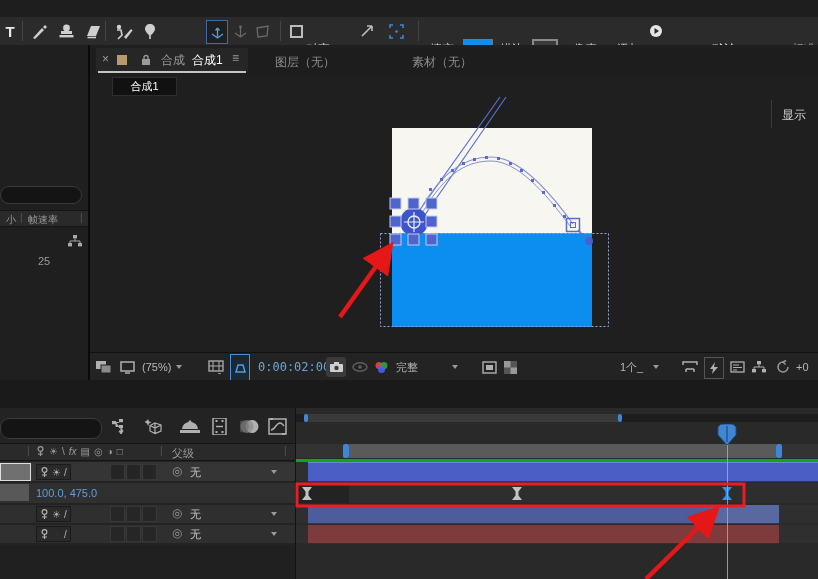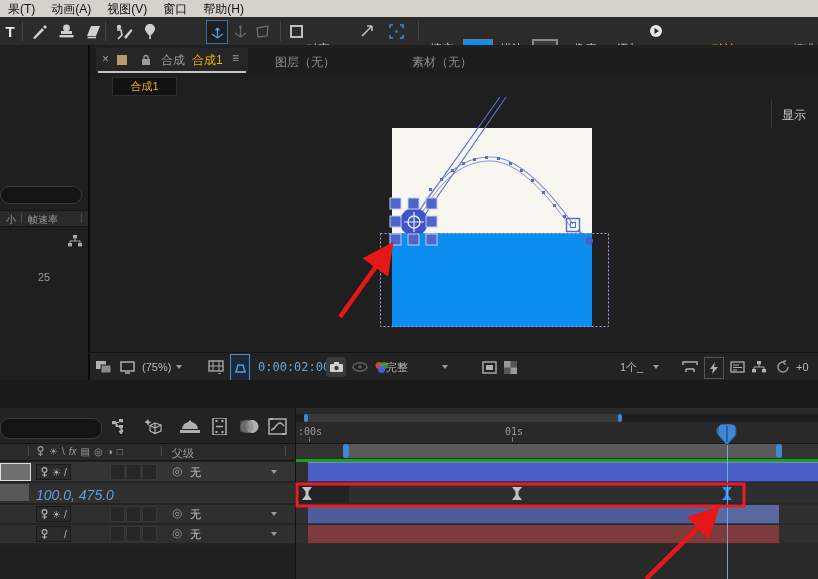--- a/index.html
+++ b/index.html
@@ -8,21 +8,21 @@
   .abs{position:absolute;}
   .txt{white-space:nowrap;}
   
   .menubar{left:0;top:0;width:818px;height:17px;background:#d6d2cb;border-bottom:1px solid #8f8c84;
            display:flex;align-items:center;color:#111;}
   .menu-item{padding:0 8px;font-size:12px;line-height:16px;cursor:default;}
   
   .toolbar{left:0;top:17px;width:818px;height:28px;background:#2b2b2b;border-bottom:1px solid #0c0c0c;}
   .tool{position:absolute;top:3px;height:22px;display:flex;align-items:center;justify-content:center;color:#cfcfcf;}
   .sep{position:absolute;top:4px;width:1px;height:20px;background:#444;}
-  .blue{color:#eab308;}
+  .blue{color:#ffffff;}
   .chev{display:inline-block;width:0;height:0;border-left:3px solid transparent;border-right:3px solid transparent;border-top:4px solid #9a9a9a;margin-left:5px;}
   .swatch-fill{width:28px;height:16px;background:#0d8ff2;border:1px solid #777;}
   .swatch-stroke{width:22px;height:15px;background:#3a3a3a;border:2px solid #8a8a8a;position:relative;overflow:hidden;}
   .swatch-stroke:after{content:"";position:absolute;left:-3px;top:12px;width:34px;height:2px;background:#c22;transform:rotate(-28deg);}
   
   .project{left:0;top:45px;width:88px;height:335px;background:#1f1f1f;}
   .pdivider{left:88px;top:45px;width:2px;height:335px;background:#0a0a0a;}
   .viewer{left:90px;top:45px;width:728px;height:335px;background:#1f1f1f;}
   .tabbar{position:absolute;left:0;top:3px;width:728px;height:27px;background:#1d1d1d;}
   .searchbox{background:#141414;border:1px solid #3b3b3b;border-radius:9px;}
@@ -43,27 +43,20 @@
   .rowbar{position:absolute;height:18px;border-bottom:1px solid rgba(0,0,0,.4);}
   .ticklbl{position:absolute;top:4px;color:#9b9b9b;font-size:10px;font-family:"DejaVu Sans Mono",monospace;}
   .mono{font-family:"DejaVu Sans Mono",monospace;}
   svg{display:block;}
 </style>
 </head>
 <body>
 
 <div class="app">
 
-  <div class="abs menubar">
-    <span class="menu-item">果(T)</span>
-    <span class="menu-item">动画(A)</span>
-    <span class="menu-item">视图(V)</span>
-    <span class="menu-item">窗口</span>
-    <span class="menu-item">帮助(H)</span>
-  </div>
 
   <div class="abs toolbar">
     <div class="tool" style="left:1px;width:18px;font-weight:bold;font-size:15px;color:#e8e8e8;">T</div>
     <div class="sep" style="left:22px;"></div>
     <div class="tool" style="left:28px;width:22px;">
       <svg width="17" height="17" viewBox="0 0 17 17">
           <path d="M2,15 L11,5 L13,7 L4,16 Z M12,4 L14,2 L16,4 L14,6 Z" fill="#cfcfcf"></path>
         </svg>
     </div>
     <div class="tool" style="left:55px;width:22px;">
@@ -154,21 +147,21 @@
       <span class="abs" style="left:80px;top:1px;color:#555;">|</span>
     </div>
     <div class="abs" style="left:68px;top:190px;">
       <svg width="14" height="12" viewBox="0 0 14 12">
           <rect x="5" y="0" width="4" height="3.4" fill="#a8a8a8"></rect>
           <rect x="0" y="8" width="4" height="3.4" fill="#a8a8a8"></rect>
           <rect x="10" y="8" width="4" height="3.4" fill="#a8a8a8"></rect>
           <path d="M7,3.4 V6 M2,8 V6 H12 V8" stroke="#a8a8a8" fill="none"></path>
         </svg>
     </div>
-    <span class="abs txt" style="left:38px;top:210px;color:#9a9a9a;font-size:11px;margin-top:16px;">25</span>
+    <span class="abs txt" style="left:38px;top:210px;color:#9a9a9a;font-size:11px;">25</span>
   </div>
   <div class="abs pdivider"></div>
 
   <div class="abs viewer">
     <div class="tabbar">
       <div class="abs" style="left:6px;top:0;width:152px;height:24px;background:#262626;">
         <span class="abs txt" style="left:6px;top:4px;color:#9a9a9a;">×</span>
         <div class="abs" style="left:21px;top:7px;width:10px;height:10px;background:#b99a6e;"></div>
         <div class="abs" style="left:45px;top:6px;">
           <svg width="10" height="12" viewBox="0 0 10 12">
@@ -284,21 +277,21 @@
           <circle cx="8" cy="5" r="1.8" fill="#5f5f5f"></circle>
         </svg>
     </div>
     <div class="vitem" style="left:284px;">
       <svg width="15" height="13" viewBox="0 0 15 13">
           <circle cx="5" cy="4.5" r="3.5" fill="#c44"></circle>
           <circle cx="10" cy="4.5" r="3.5" fill="#3a3" opacity=".85"></circle>
           <circle cx="7.5" cy="8.5" r="3.5" fill="#46f" opacity=".85"></circle>
         </svg>
     </div>
-    <div class="vitem" style="left:296px;width:80px;">
+    <div class="vitem" style="left:306px;width:80px;">
       <span>完整</span>
         <span class="chev" style="margin-left:34px;"></span>
     </div>
     <div class="vitem" style="left:392px;">
       <svg width="15" height="13" viewBox="0 0 15 13">
           <rect x="1" y="1" width="13" height="11" fill="none" stroke="#b0b0b0" stroke-width="1.4"></rect>
           <rect x="4" y="4" width="7" height="5" fill="#b0b0b0"></rect>
         </svg>
     </div>
     <div class="vitem" style="left:414px;">
@@ -430,21 +423,21 @@
         <div class="cbox" style="left:110px;top:2px;"></div>
         <div class="cbox" style="left:126px;top:2px;"></div>
         <div class="cbox" style="left:142px;top:2px;"></div>
         <span class="abs" style="left:172px;top:2px;color:#9a9a9a;">◎</span>
         <span class="nonebtn" style="left:190px;top:3px;">无</span>
         <span class="chev abs" style="left:266px;top:8px;"></span>
       </div>
 
       <div class="abs" style="left:0;top:75px;width:295px;height:20px;background:#303030;">
         <div class="abs" style="left:0;top:1px;width:29px;height:17px;background:#585858;"></div>
-        <span class="abs txt" style="left:36px;top:4px;color:#5f9ddc;font-size:14px;font-style:italic;">100.0, 475.0</span>
+        <span class="abs txt" style="left:36px;top:4px;color:#5f9ddc;font-size:11px;">100.0, 475.0</span>
       </div>
 
       <div class="abs" style="left:0;top:97px;width:295px;height:18px;background:#2f2f2f;">
         <div class="switchchip abs" style="left:36px;top:1px;">
           <svg width="9" height="11" viewBox="0 0 9 11">
               <circle cx="4.5" cy="3" r="2.4" fill="none" stroke="#b0b0b0" stroke-width="1.2"></circle>
               <path d="M4.5,5.5 V10 M2,8 H7" stroke="#b0b0b0" stroke-width="1.2"></path>
             </svg>
           <span>☀</span>
           <span>/</span>
@@ -479,28 +472,20 @@
     <div class="tl-div"></div>
 
     <div class="tl-right">
 
       <div class="abs" style="left:0;top:6px;width:522px;height:8px;background:#1d1d1d;">
         <div class="abs" style="left:8px;top:0;width:316px;height:8px;background:#3a3a3a;"></div>
         <div class="abs" style="left:8px;top:0;width:4px;height:8px;background:#3f87d6;border-radius:2px;"></div>
         <div class="abs" style="left:322px;top:0;width:4px;height:8px;background:#3f87d6;border-radius:2px;"></div>
       </div>
 
-      <div class="abs" style="left:0;top:14px;width:522px;height:21px;background:#292929;border-bottom:1px solid #161616;">
-        <span class="ticklbl" style="left:2px;">:00s</span>
-        <span class="ticklbl" style="left:209px;">01s</span>
-        <span class="ticklbl" style="left:420px;">02s</span>
-        <div class="abs" style="left:13px;top:15px;width:1px;height:5px;background:#777;"></div>
-        <div class="abs" style="left:216px;top:15px;width:1px;height:5px;background:#777;"></div>
-        <div class="abs" style="left:431px;top:15px;width:1px;height:5px;background:#777;"></div>
-      </div>
 
       <div class="abs" style="left:0;top:36px;width:522px;height:14px;background:#333;">
         <div class="abs" style="left:53px;top:0;width:427px;height:14px;background:#5a5a5a;"></div>
         <div class="abs" style="left:47px;top:0;width:6px;height:14px;background:#3f87d6;border-radius:2px;"></div>
         <div class="abs" style="left:480px;top:0;width:6px;height:14px;background:#3f87d6;border-radius:2px;"></div>
       </div>
       <div class="abs" style="left:0;top:51px;width:522px;height:3px;background:#17a317;"></div>
 
       <div class="abs" style="left:0;top:54px;width:522px;height:19px;background:#2f2f2f;">
         <div class="rowbar noise" style="left:12px;top:0;width:510px;background:#4a5ec5;border-top:1px solid #7384d8;"></div>

